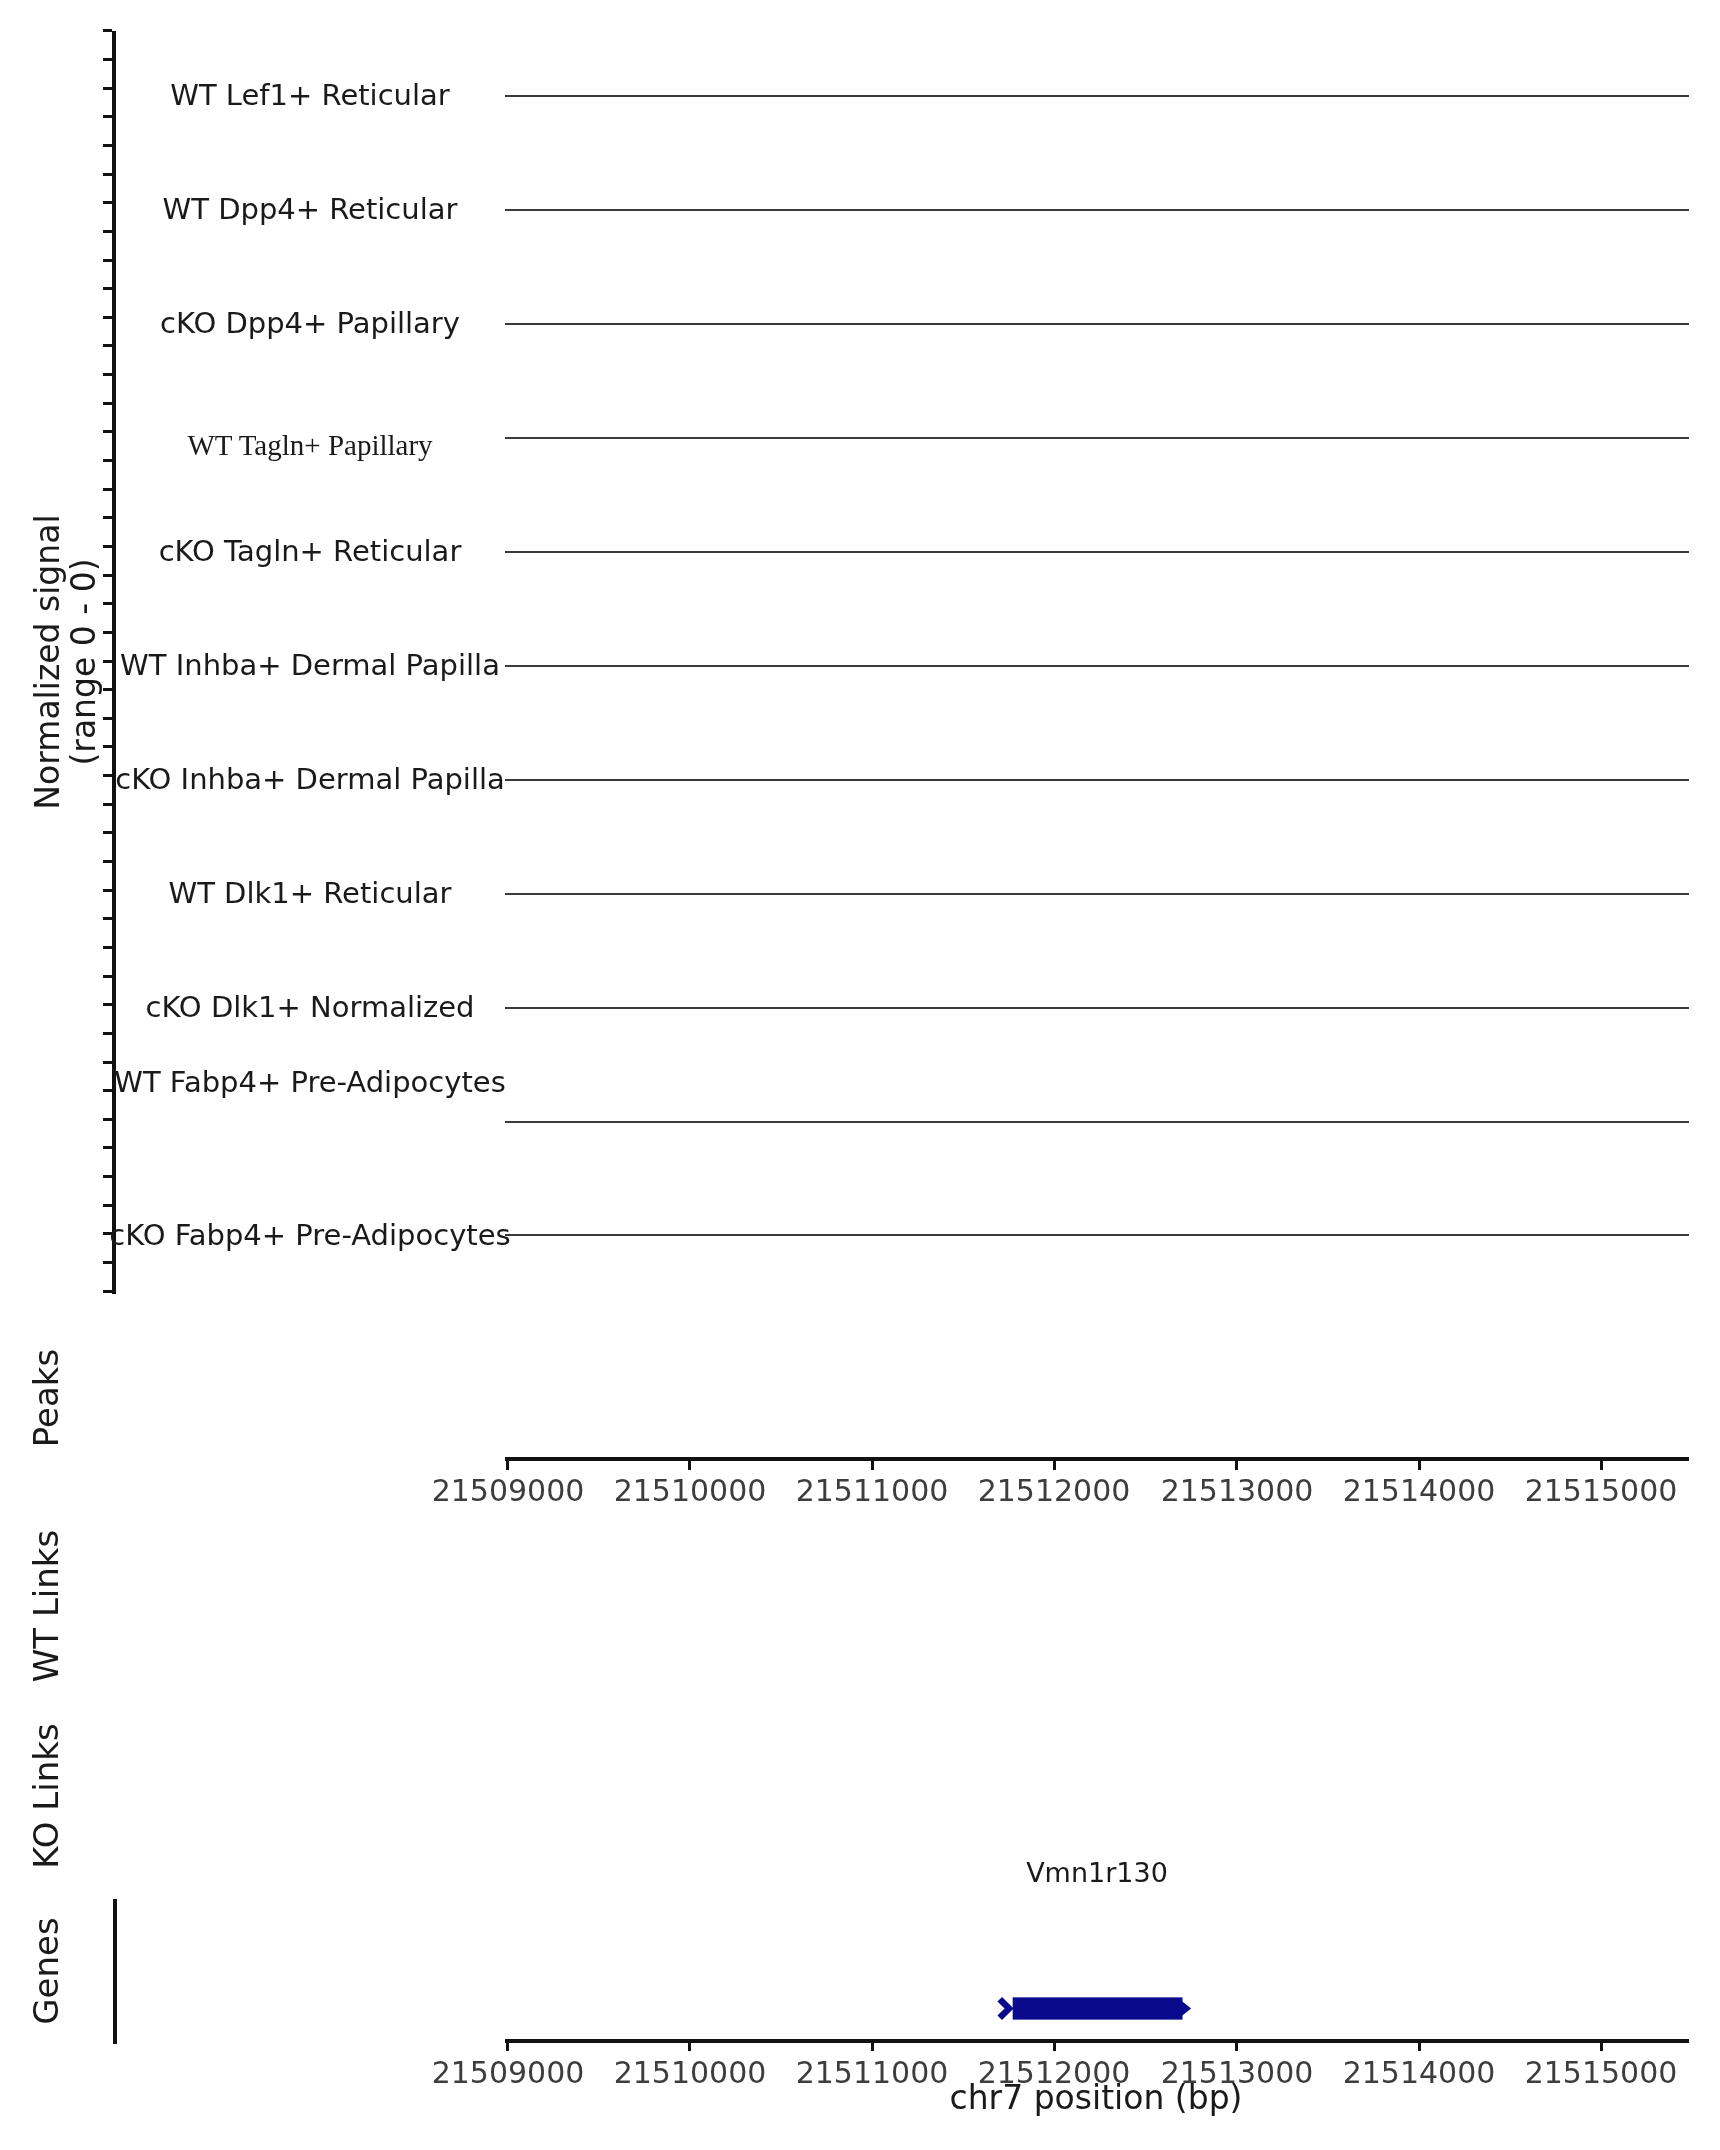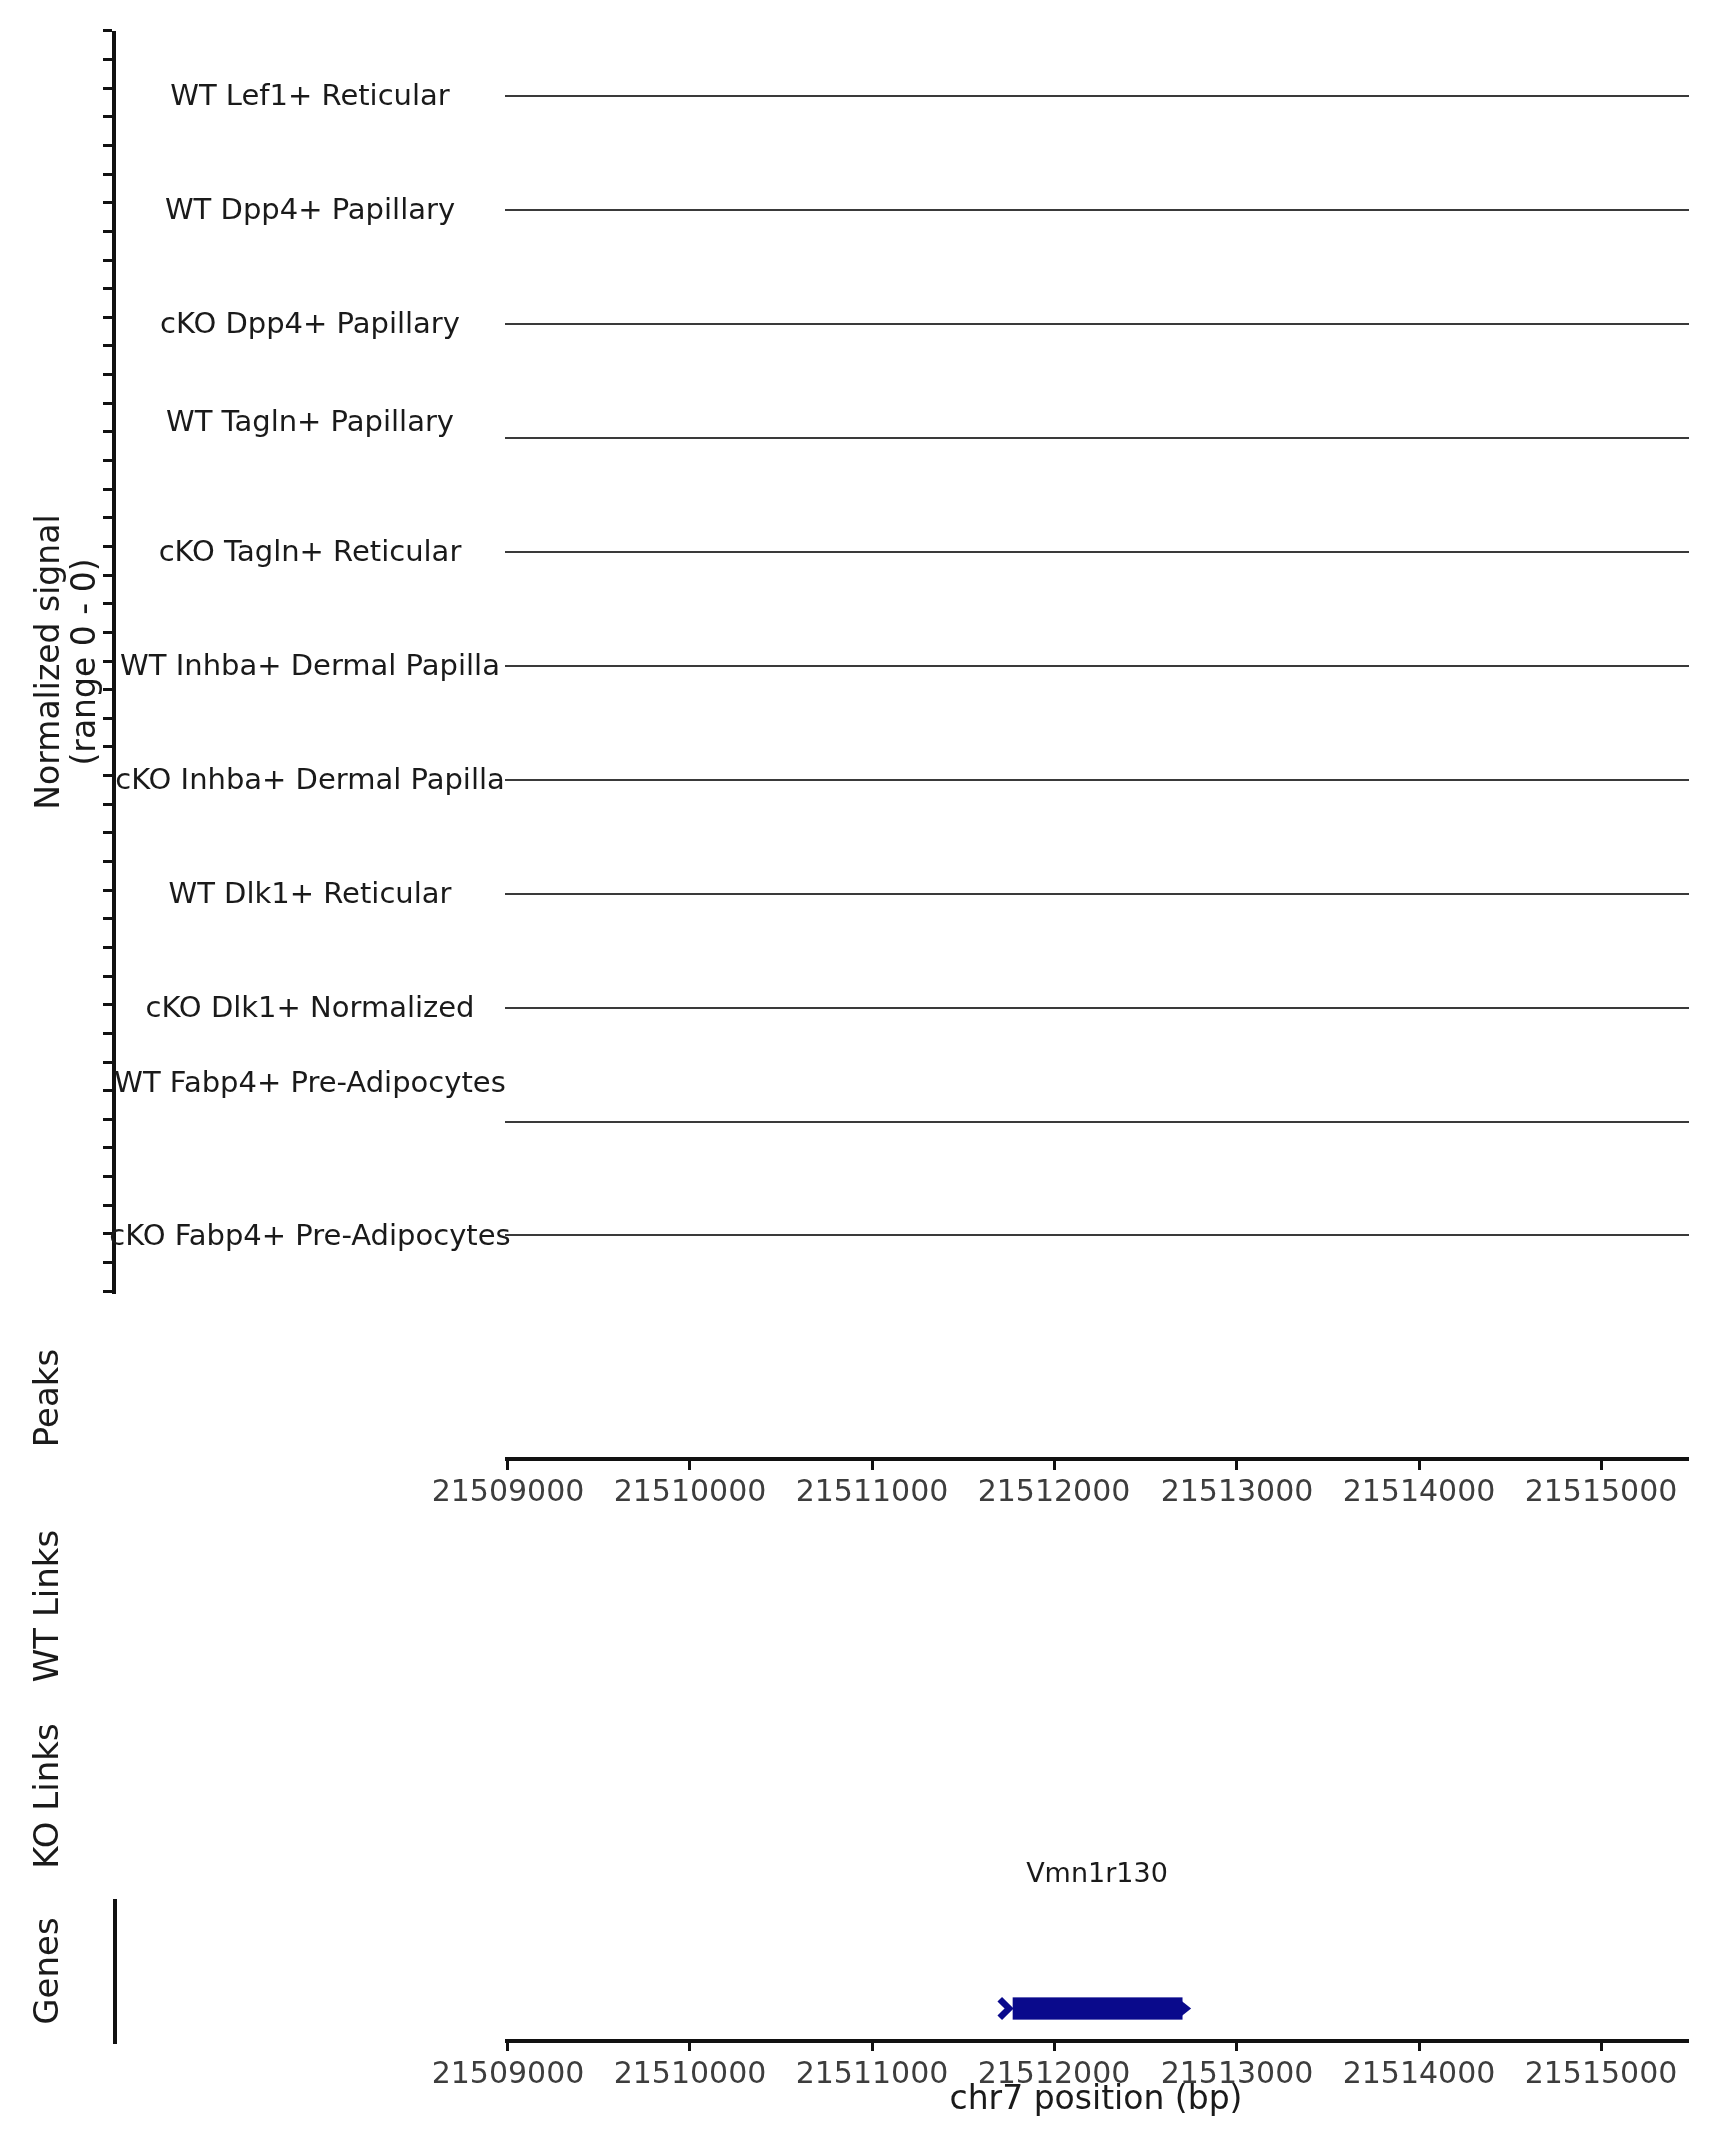--- a/index.html
+++ b/index.html
@@ -128,25 +128,25 @@
   </div>
 
   <div class="signal-axis-label" style="left:66px;top:662px;">
     <div>Normalized signal</div>
     <div>(range 0 - 0)</div>
   </div>
 
   <div id="signal-tracks">
       <div class="track-label" style="top: 79px;">WT Lef1+ Reticular</div>
       <div class="track-line" style="top: 95px;"></div>
-      <div class="track-label" style="top: 193px;">WT Dpp4+ Papillary</div>
+      <div class="track-label" style="top: 193px;">WT Dpp4+ Reticular</div>
       <div class="track-line" style="top: 209px;"></div>
       <div class="track-label" style="top: 307px;">cKO Dpp4+ Papillary</div>
       <div class="track-line" style="top: 323px;"></div>
-      <div class="track-label" style="top: 405px;">WT Tagln+ Papillary</div>
+      <div class="track-label" style="top: 429px; font-family: Liberation Serif, serif;">WT Tagln+ Papillary</div>
       <div class="track-line" style="top: 437px;"></div>
       <div class="track-label" style="top: 535px;">cKO Tagln+ Reticular</div>
       <div class="track-line" style="top: 551px;"></div>
       <div class="track-label" style="top: 649px;">WT Inhba+ Dermal Papilla</div>
       <div class="track-line" style="top: 665px;"></div>
       <div class="track-label" style="top: 763px;">cKO Inhba+ Dermal Papilla</div>
       <div class="track-line" style="top: 779px;"></div>
       <div class="track-label" style="top: 877px;">WT Dlk1+ Reticular</div>
       <div class="track-line" style="top: 893px;"></div>
       <div class="track-label" style="top: 991px;">cKO Dlk1+ Normalized</div>

